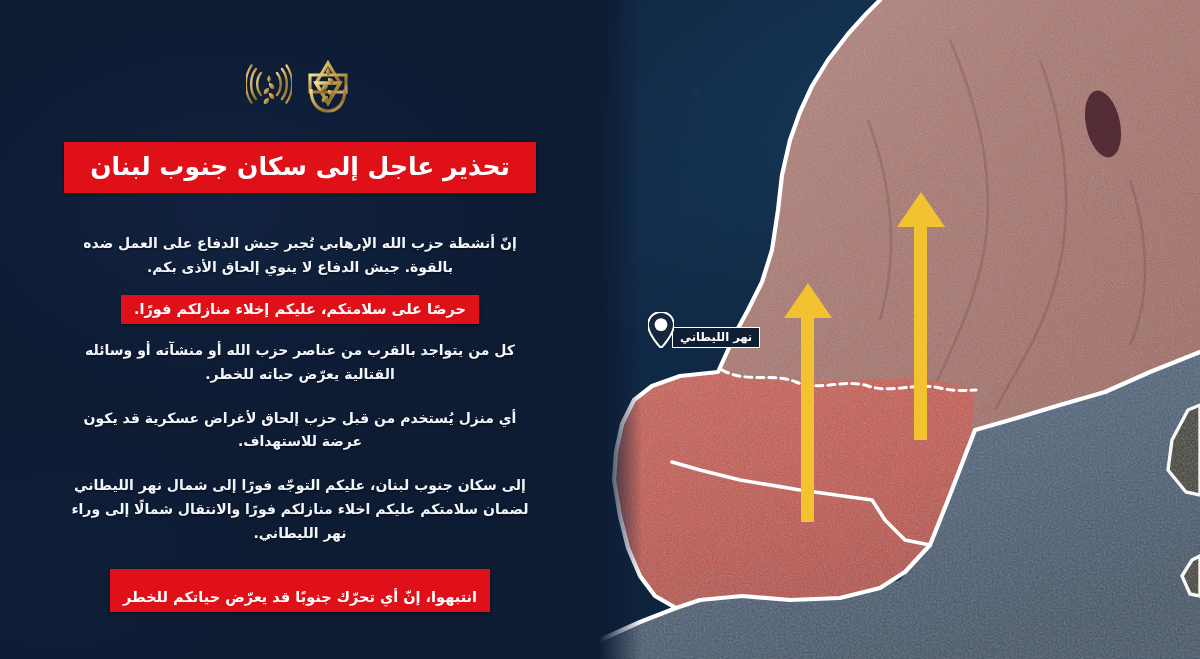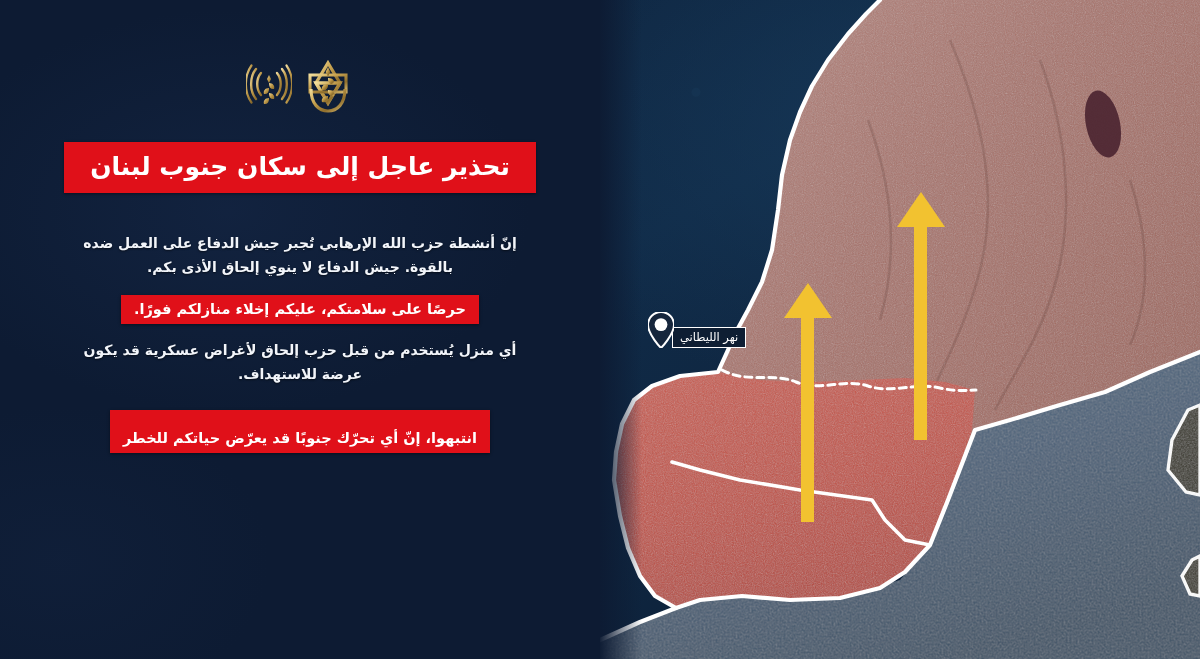--- a/index.html
+++ b/index.html
@@ -147,21 +147,21 @@
     margin-right: -2px;
     order: 2;
   }
   .map-pin svg { display: block; }
   .map-label-box {
     order: 1;
     background: #0e1e33;
     border: 1.6px solid #ffffff;
     color: #ffffff;
     font-size: 11.5px;
-    font-weight: normal;
+    font-weight: bold;
     padding: 2px 7px 3px;
     white-space: nowrap;
     margin-top: 14px;
   }
 </style>
 </head>
 <body>
 
 <div id="stage">
 
@@ -370,20 +370,22 @@
         </svg>
       </span>
     </div>
 
     <div class="banner banner-title">تحذير عاجل إلى سكان جنوب لبنان</div>
 
     <div class="para">إنّ أنشطة حزب الله الإرهابي تُجبر جيش الدفاع على العمل ضده بالقوة. جيش الدفاع لا ينوي إلحاق الأذى بكم.</div>
 
     <div class="banner banner-mid">حرصًا على سلامتكم، عليكم إخلاء منازلكم فورًا.</div>
 
+    <div class="para">كل من يتواجد بالقرب من عناصر حزب الله أو منشآته أو وسائله القتالية يعرّض حياته للخطر.</div>
 
     <div class="para">أي منزل يُستخدم من قبل حزب إلحاق لأغراض عسكرية قد يكون عرضة للاستهداف.</div>
 
+    <div class="para">إلى سكان جنوب لبنان، عليكم التوجّه فورًا إلى شمال نهر الليطاني لضمان سلامتكم عليكم اخلاء منازلكم فورًا والانتقال شمالًا إلى وراء نهر الليطاني.</div>
 
     <div class="banner banner-bottom">انتبهوا، إنّ أي تحرّك جنوبًا قد يعرّض حياتكم للخطر</div>
   </div>
 
 </div>
 
 </body></html>

